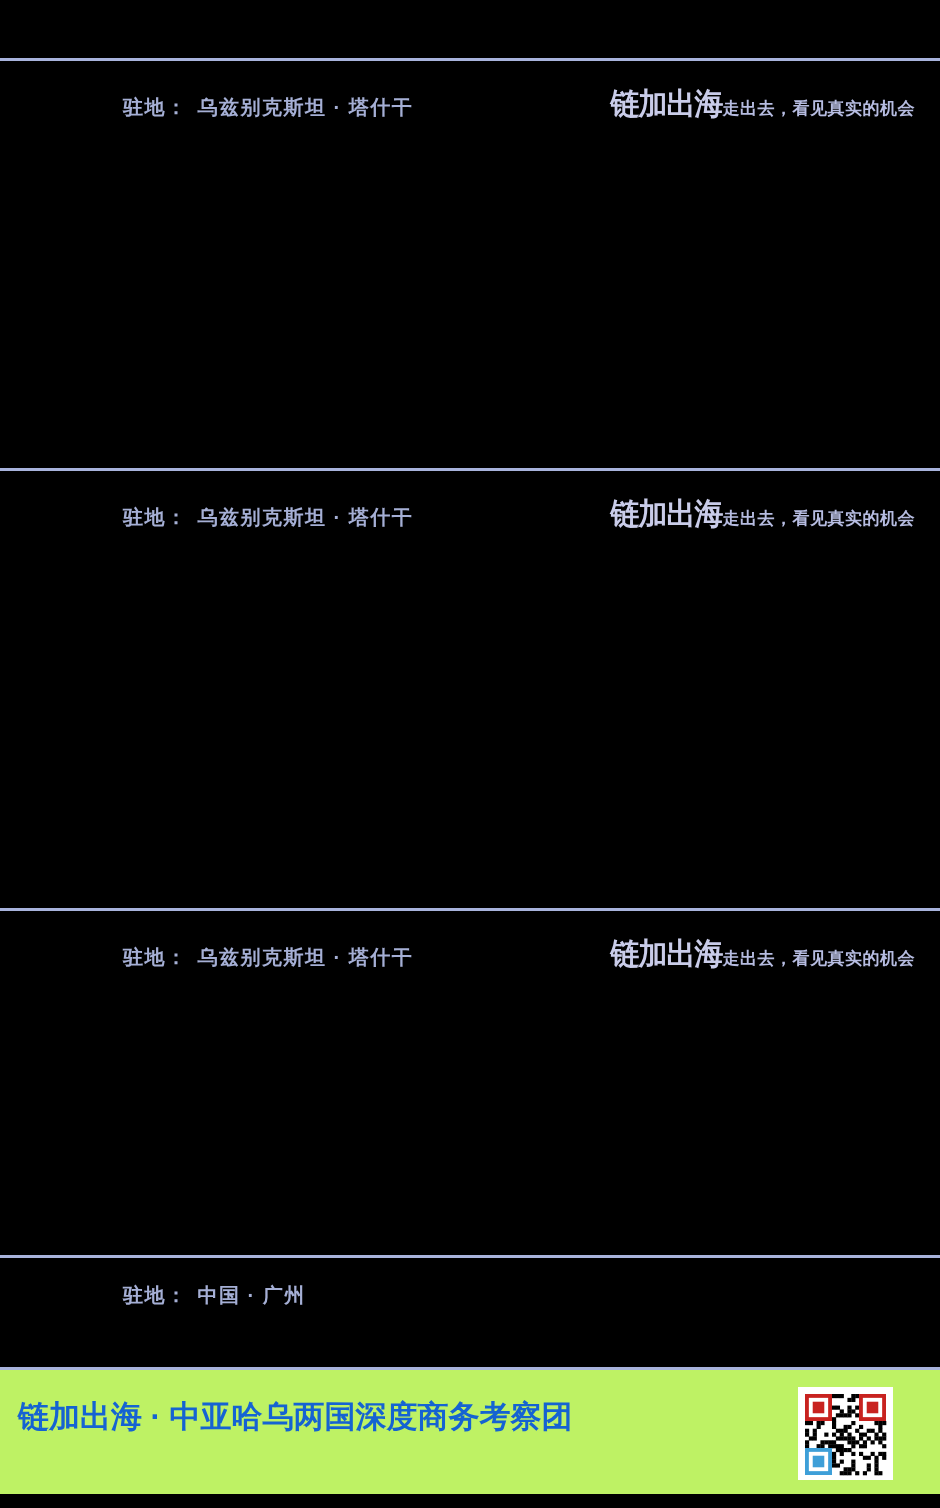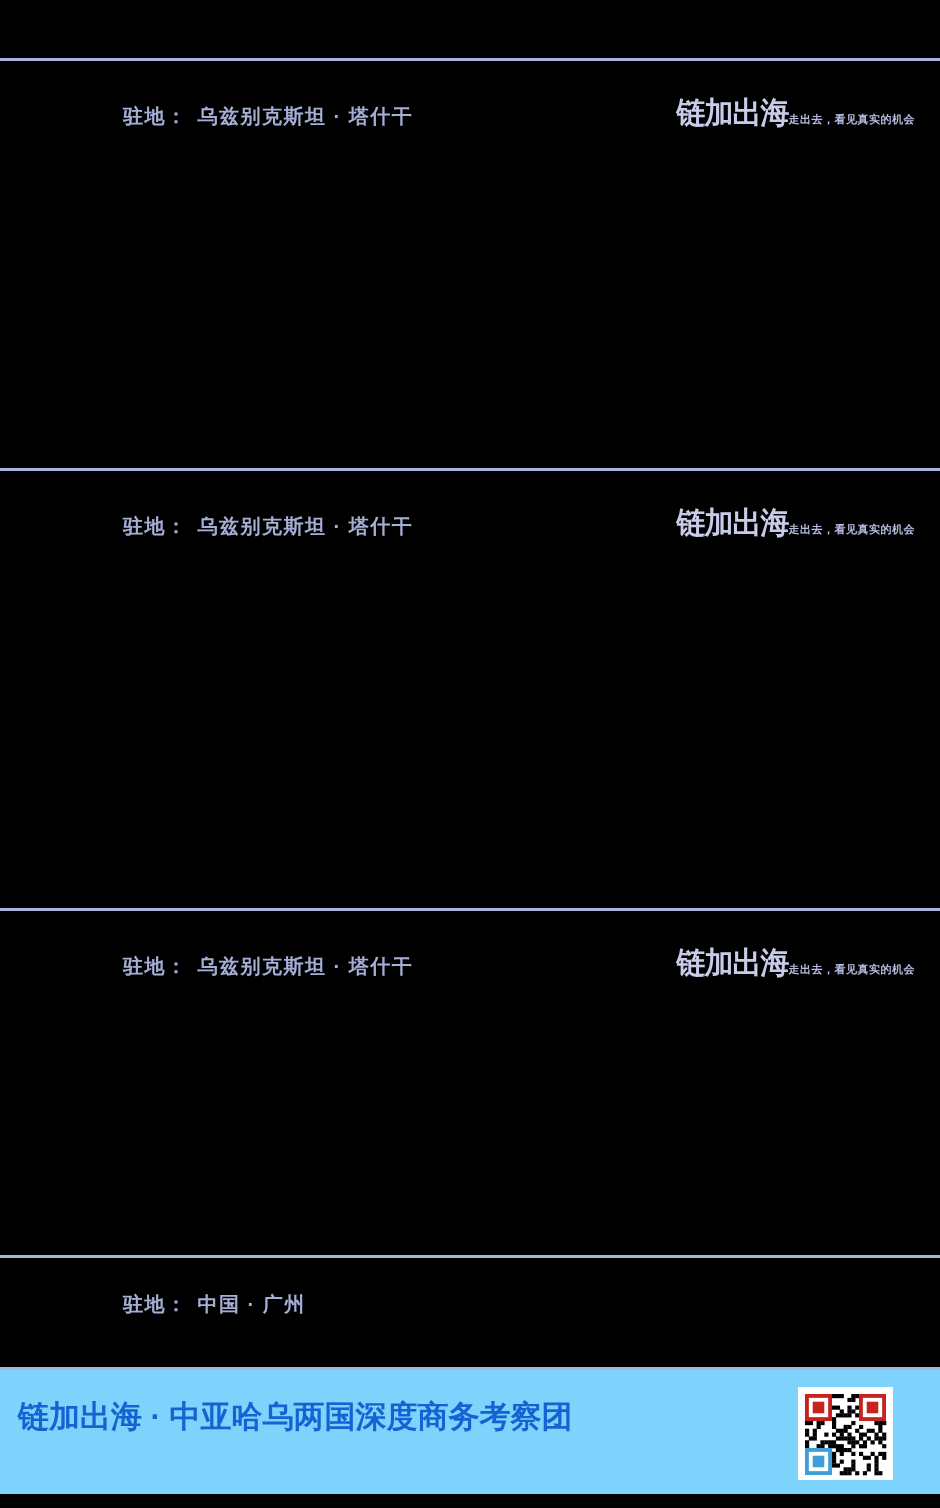--- a/index.html
+++ b/index.html
@@ -9,36 +9,35 @@
   }
   .header-band{height:58px;background:#000;}
   .section{box-sizing:border-box;border-top:3px solid #a8b3dc;background:#000;}
   .sec-1{height:410px;}
   .sec-2{height:440px;}
   .sec-3{height:347px;}
   .sec-4{height:112px;}
   .sec-row{
     display:flex;justify-content:space-between;align-items:baseline;
     padding:24px 25px 0 123px;
-    margin-top:9px;
   }
   .loc{
     color:#a5afd5;font-size:20px;font-weight:bold;letter-spacing:1.5px;
     white-space:nowrap;
   }
   .loc .loc-label{margin-right:10px;}
   .brand-lockup{display:flex;align-items:baseline;white-space:nowrap;}
   .brand-logo{
     color:#c9cce9;font-size:29px;font-weight:bold;letter-spacing:-1px;
     transform:scaleY(1.05);
   }
-  .brand-tagline{color:#b6bce1;font-size:11px;font-weight:bold;letter-spacing:0.5px;}
+  .brand-tagline{color:#b6bce1;font-size:17px;font-weight:bold;letter-spacing:0.5px;}
   .footer{
     box-sizing:border-box;height:127px;border-top:3px solid #a8b3dc;
-    position:relative;background:#7dd3fc;
+    position:relative;background:#bef264;
   }
   .footer-brand{
     position:absolute;left:18px;top:26px;
     color:#1563d2;font-size:31px;font-weight:bold;letter-spacing:0px;
     white-space:nowrap;
   }
   .qr-box{
     position:absolute;left:798px;top:17px;width:95px;height:93px;
     background:#fff;border-radius:3px;
   }

